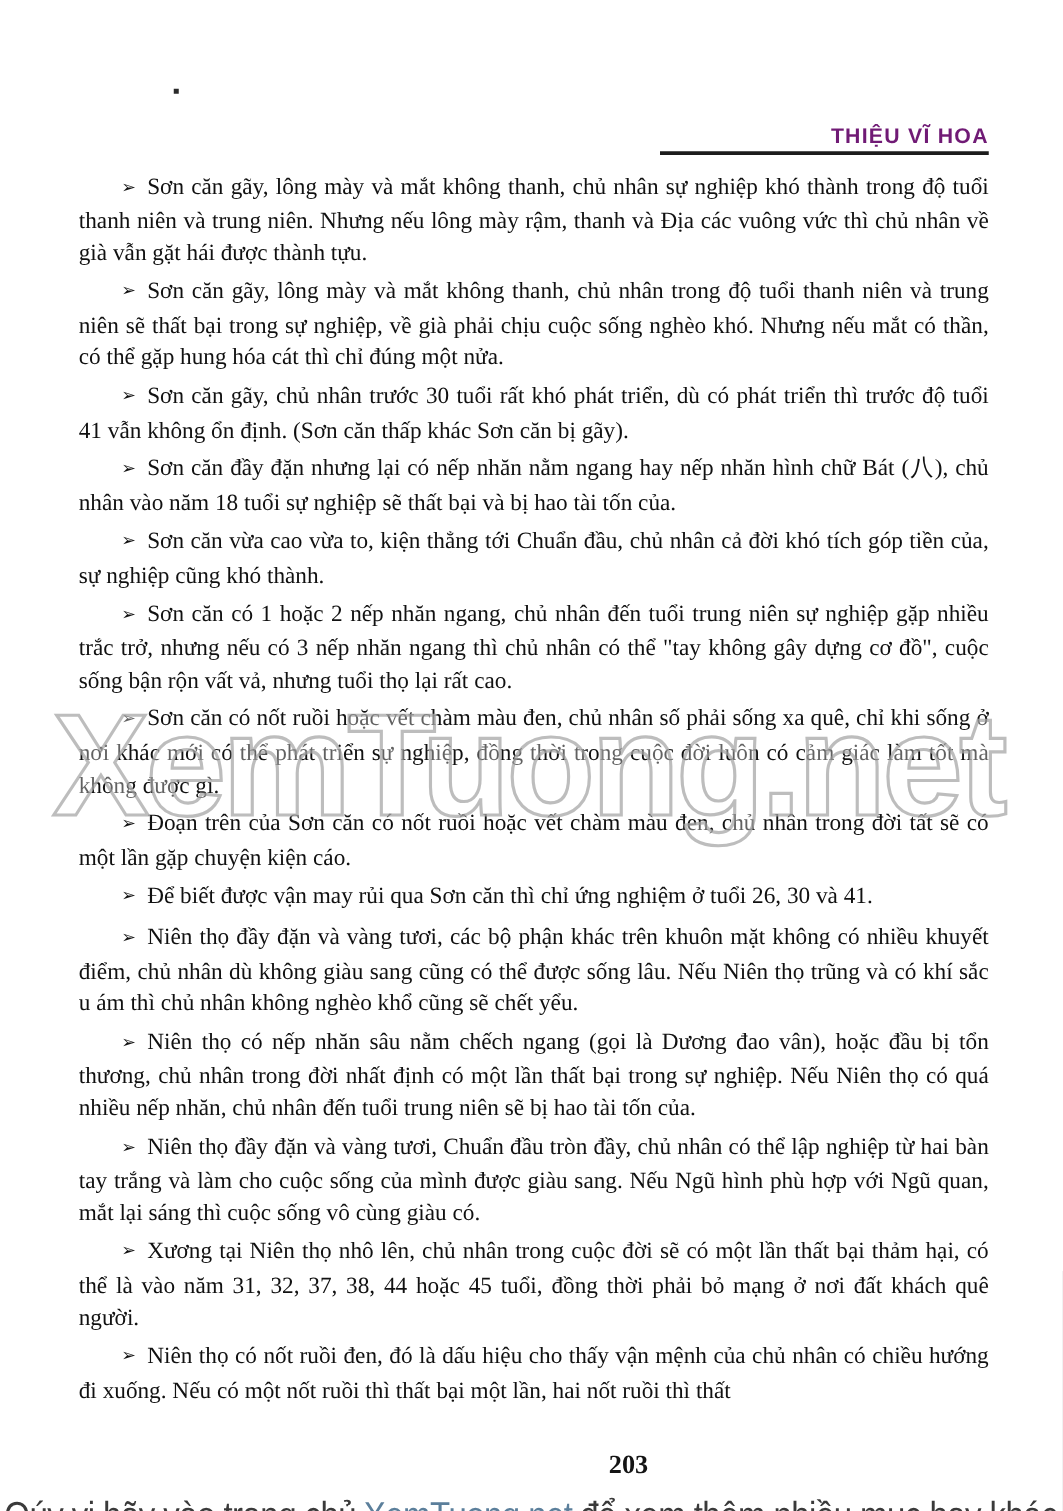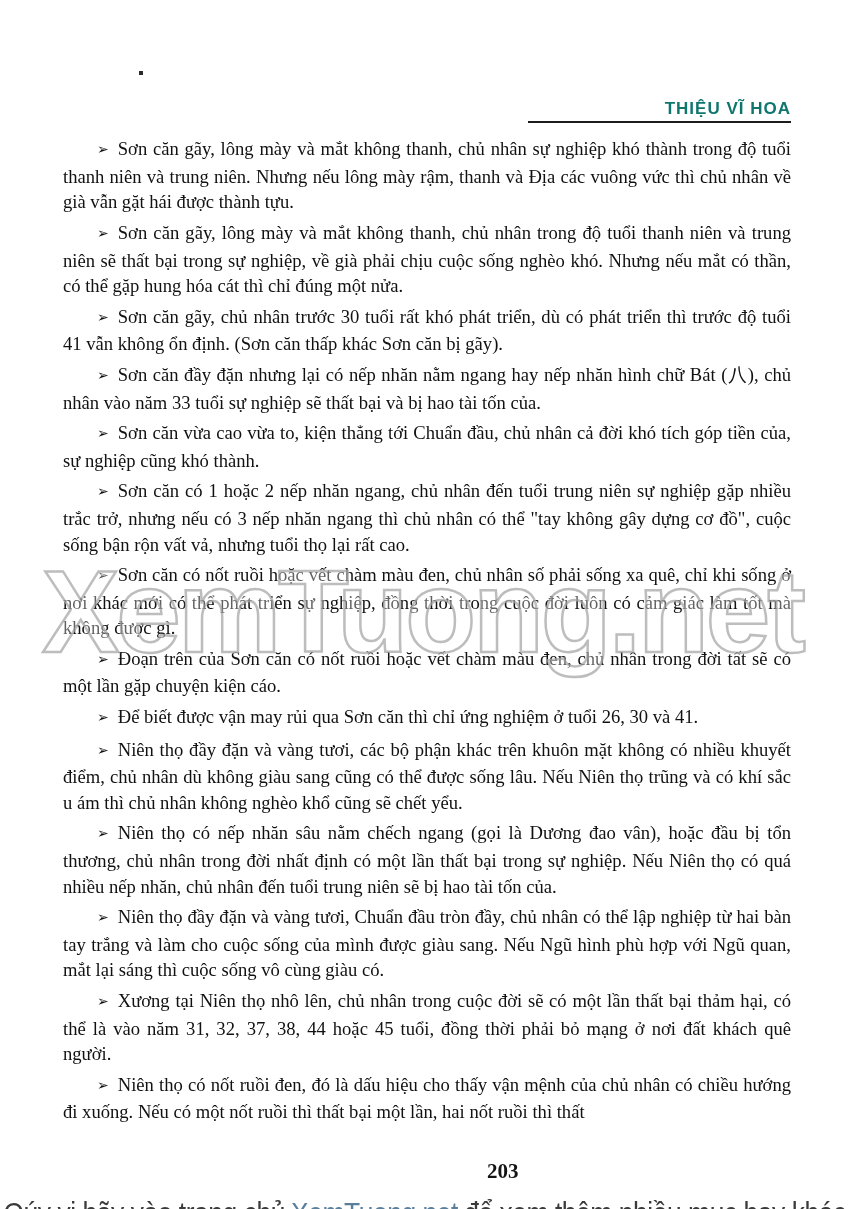--- a/index.html
+++ b/index.html
@@ -17,21 +17,21 @@
   .header {
     margin: 100px 59px 0 63px;
     text-align: right;
   }
   .header-title {
     display: inline-block;
     font-family: "Liberation Sans", sans-serif;
     font-weight: bold;
     font-size: 17px;
     letter-spacing: 1px;
-    color: #0f766e;
+    color: #701a75;
     line-height: 1.1;
   }
   .header-rule {
     margin-left: auto;
     margin-top: 2px;
     width: 263px;
     height: 2.5px;
     background: #1c1c1c;
   }
   
@@ -128,21 +128,21 @@
 
       <p class="para">
         <span class="bullet">➢</span><span class="ptext">Sơn căn gãy, lông mày và mắt không thanh, chủ nhân trong độ tuổi thanh niên và trung niên sẽ thất bại trong sự nghiệp, về già phải chịu cuộc sống nghèo khó. Nhưng nếu mắt có thần, có thể gặp hung hóa cát thì chỉ đúng một nửa.</span>
       </p>
 
       <p class="para">
         <span class="bullet">➢</span><span class="ptext">Sơn căn gãy, chủ nhân trước 30 tuổi rất khó phát triển, dù có phát triển thì trước độ tuổi 41 vẫn không ổn định. (Sơn căn thấp khác Sơn căn bị gãy).</span>
       </p>
 
       <p class="para">
-        <span class="bullet">➢</span><span class="ptext">Sơn căn đầy đặn nhưng lại có nếp nhăn nằm ngang hay nếp nhăn hình chữ Bát (八), chủ nhân vào năm 33 tuổi sự nghiệp sẽ thất bại và bị hao tài tốn của.</span>
+        <span class="bullet">➢</span><span class="ptext">Sơn căn đầy đặn nhưng lại có nếp nhăn nằm ngang hay nếp nhăn hình chữ Bát (八), chủ nhân vào năm 18 tuổi sự nghiệp sẽ thất bại và bị hao tài tốn của.</span>
       </p>
 
       <p class="para">
         <span class="bullet">➢</span><span class="ptext">Sơn căn vừa cao vừa to, kiện thẳng tới Chuẩn đầu, chủ nhân cả đời khó tích góp tiền của, sự nghiệp cũng khó thành.</span>
       </p>
 
       <p class="para">
         <span class="bullet">➢</span><span class="ptext">Sơn căn có 1 hoặc 2 nếp nhăn ngang, chủ nhân đến tuổi trung niên sự nghiệp gặp nhiều trắc trở, nhưng nếu có 3 nếp nhăn ngang thì chủ nhân có thể "tay không gây dựng cơ đồ", cuộc sống bận rộn vất vả, nhưng tuổi thọ lại rất cao.</span>
       </p>
 

